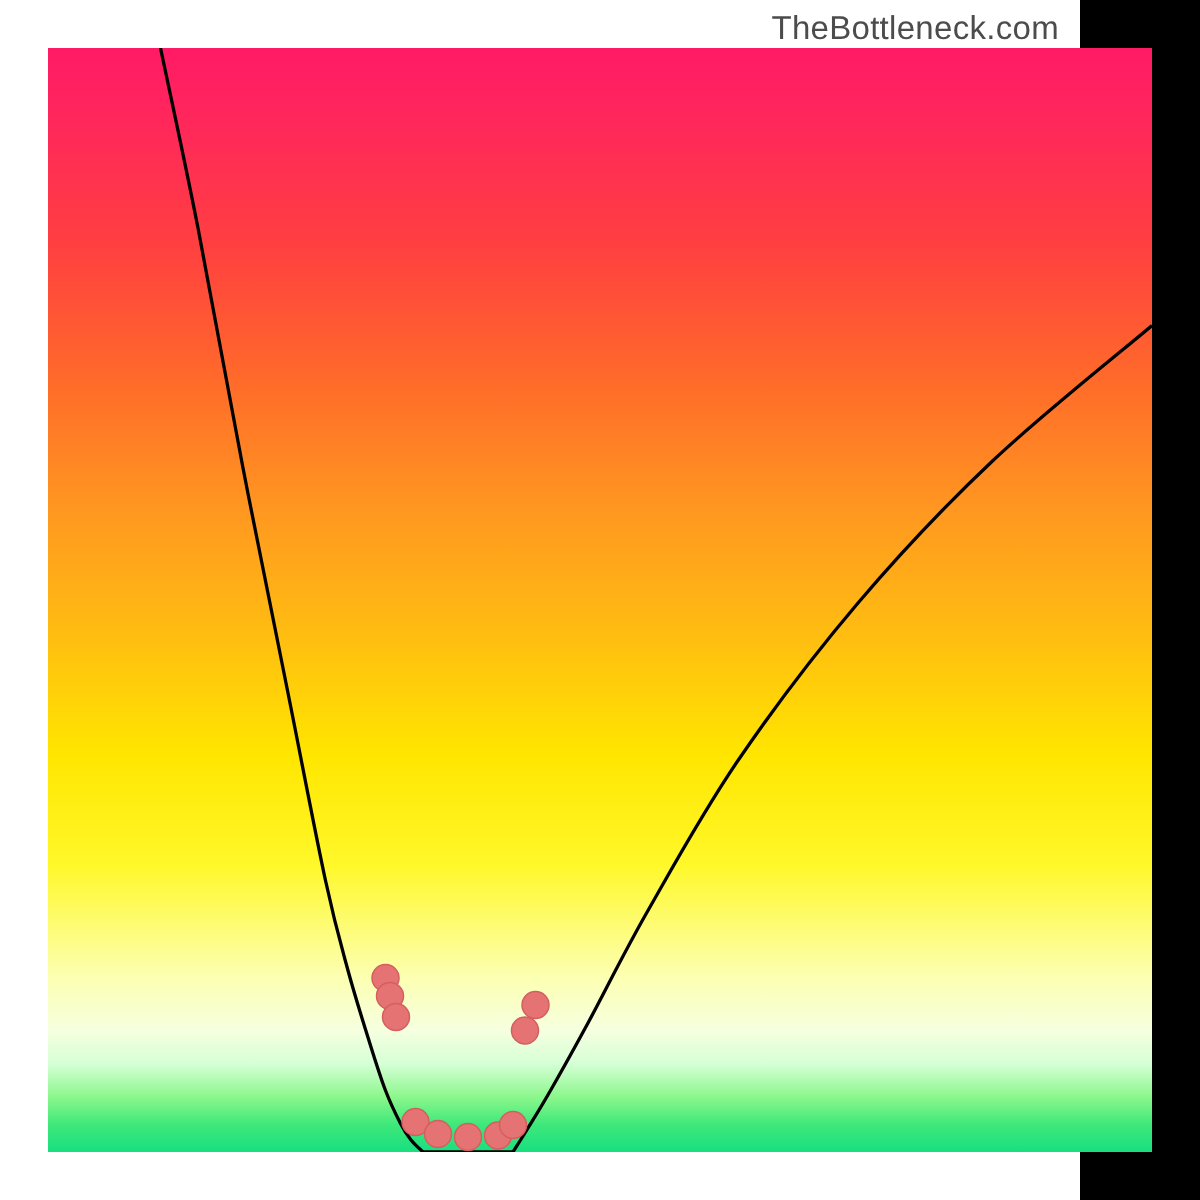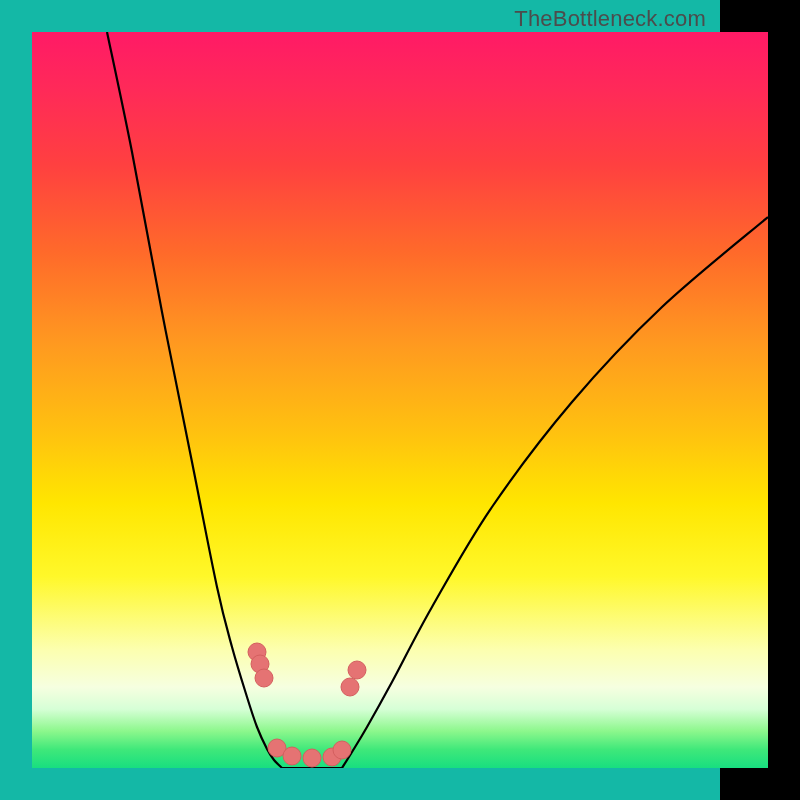--- a/index.html
+++ b/index.html
@@ -10,21 +10,21 @@
     background: #000;
     overflow: hidden;
     font-family: Arial, Helvetica, sans-serif;
   }
   .frame {
     position: absolute;
     left: 0;
     top: 0;
     width: 720px;
     height: 800px;
-    background: #14b8a6;
+    background: #ffffff;
   }
   .watermark {
     position: absolute;
     top: 6px;
     right: 14px;
     color: #4c4c4c;
     font-size: 22px;
     font-weight: 500;
     letter-spacing: 0.2px;
     z-index: 10;

